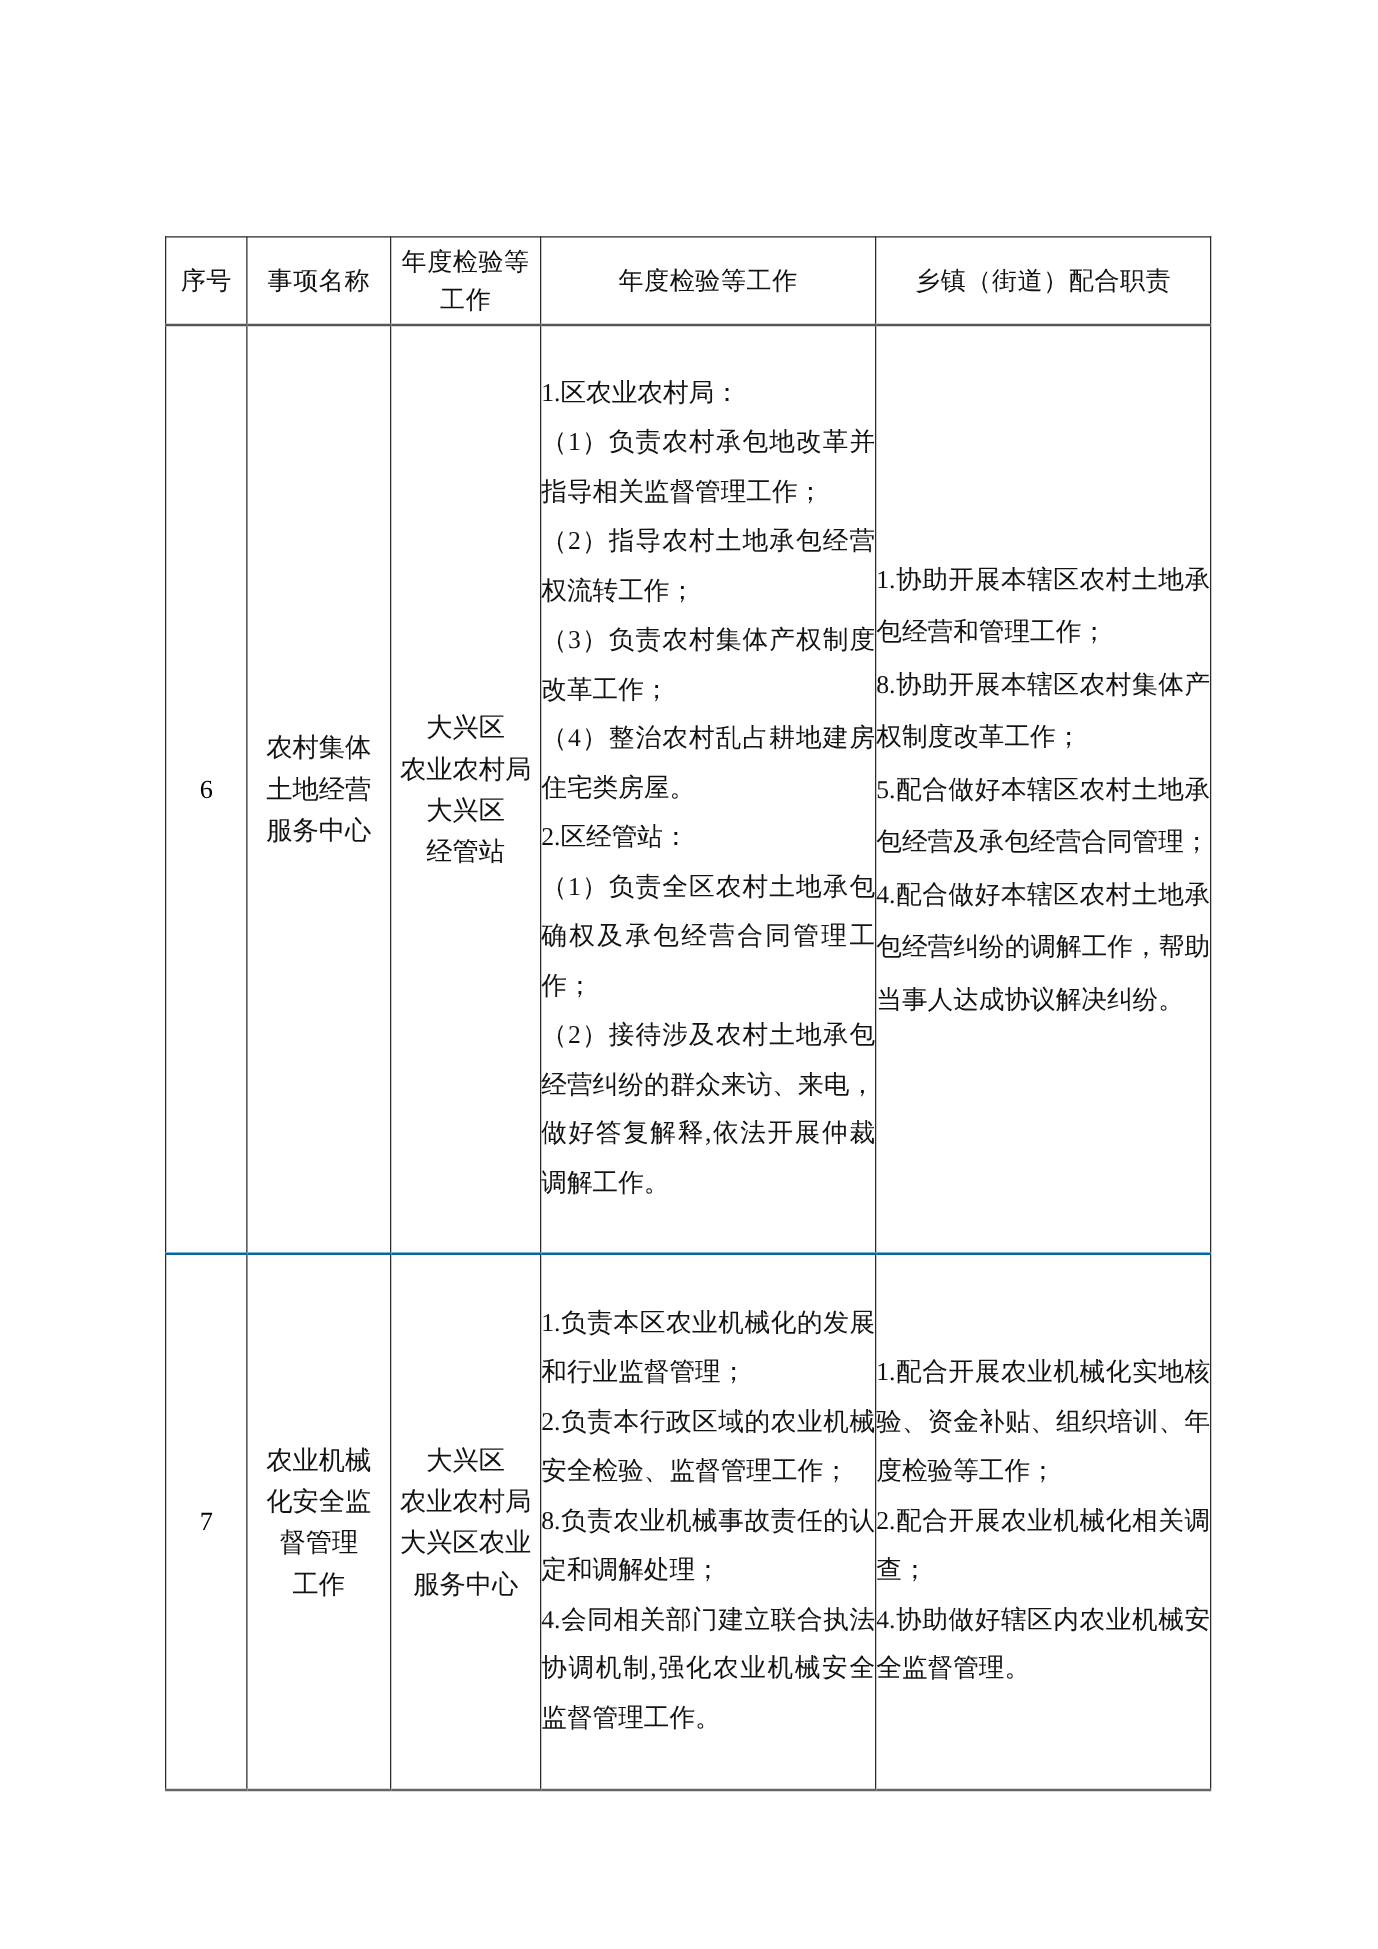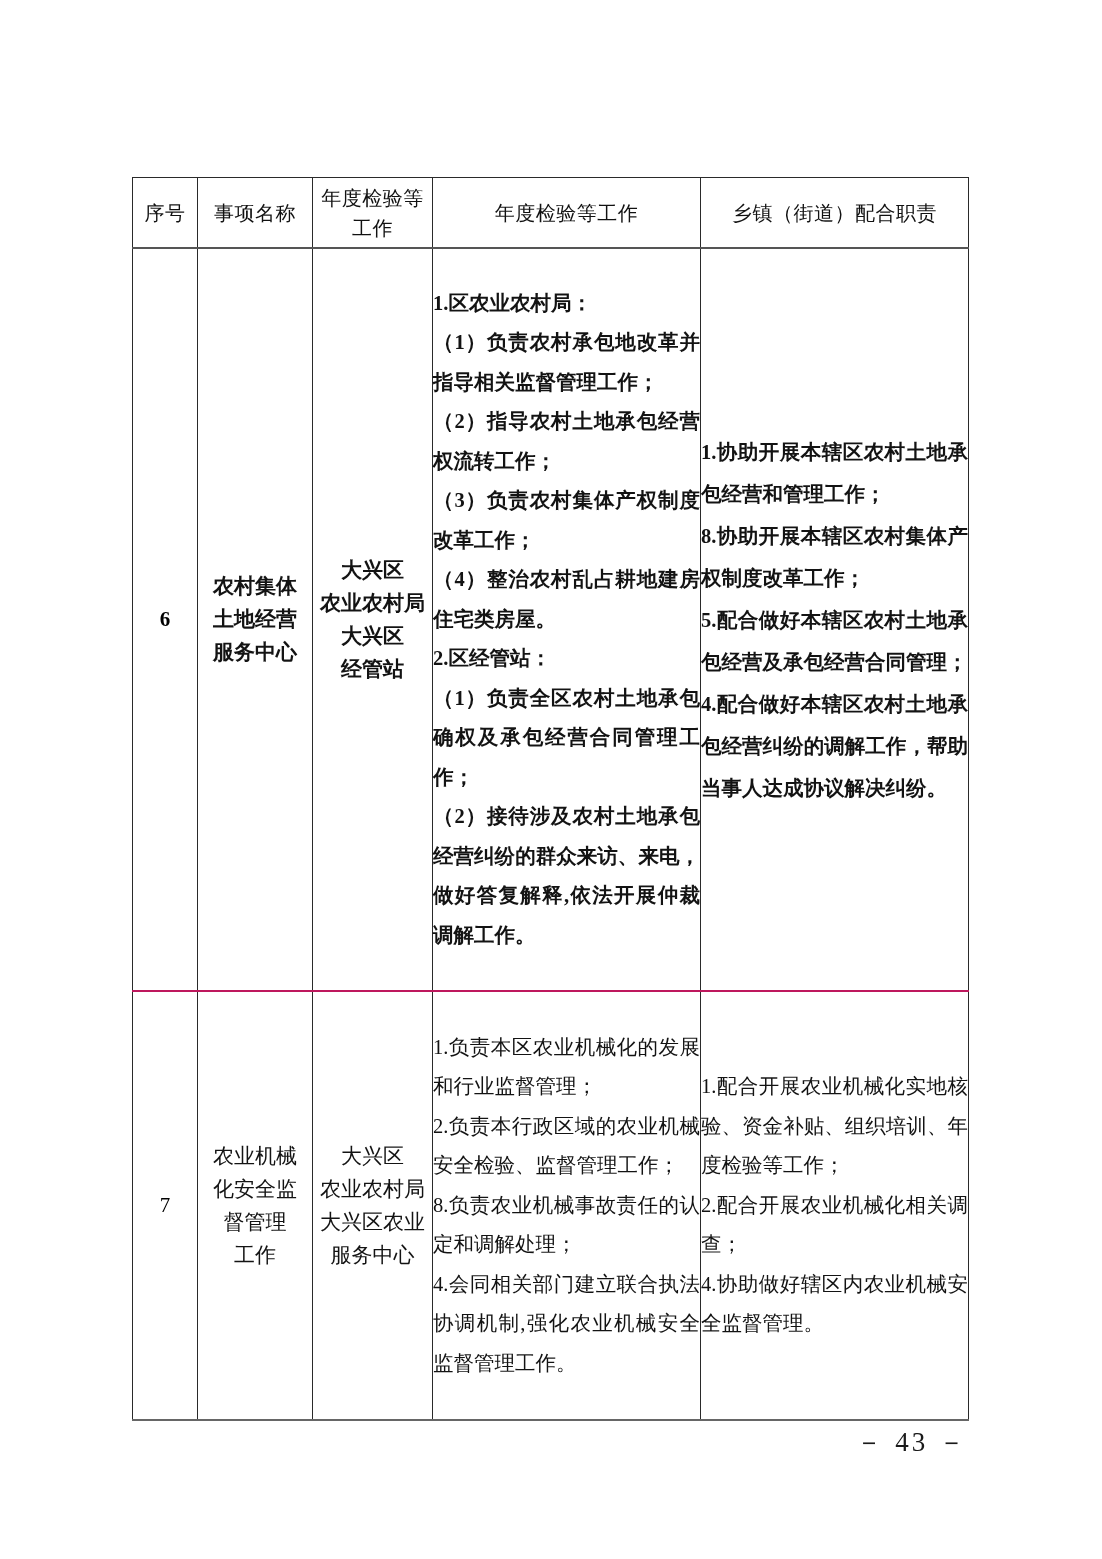--- a/index.html
+++ b/index.html
@@ -22,37 +22,37 @@
     top: 0;
     width: 1102px;
     height: 1559px;
     background: #ffffff;
   }
 
   
   .duty-table {
     position: absolute;
     left: 132px;
-    top: 177px;
+    top: 189px;
     width: 836px;
     border-collapse: collapse;
     table-layout: fixed;
   }
   .duty-table td,
   .duty-table th {
     border: 1px solid #2a2a2a;
     padding: 0;
     vertical-align: middle;
     font-weight: normal;
   }
   .duty-table thead th {
     border-bottom: 2px solid #555;
   }
   .duty-table tbody tr.row-sep > td {
-    border-top: 2px solid #be185d;
+    border-top: 2px solid #0369a1;
     margin-top: 43px;
   }
   .duty-table tbody tr:last-child > td {
     border-bottom: 2px solid #666;
   }
 
   
   col.c-no    { width: 65px;  }
   col.c-name  { width: 115px; }
   col.c-dept  { width: 120px; }
@@ -100,21 +100,21 @@
     margin: 0;
     text-align: justify;
     text-justify: inter-character;
     text-align-last: left;
   }
 
   
   .r6-coop { line-height: 42px; }
 
   
-  tr.row6 > td { height: 741px; font-weight: bold; }
+  tr.row6 > td { height: 741px; }
   tr.row7 > td { height: 427px; }
 
   
   .page-number {
     position: absolute;
     left: 0;
     top: 1424px;
     width: 968px;
     text-align: right;
     font-size: 27px;
@@ -221,15 +221,14 @@
         <td class="cell-text">
           <p>1.配合开展农业机械化实地核验、资金补贴、组织培训、年度检验等工作；</p>
           <p>2.配合开展农业机械化相关调查；</p>
           <p>4.协助做好辖区内农业机械安全监督管理。</p>
         </td>
       </tr>
 
     </tbody>
   </table>
 
-  <div class="page-number">－ 43 －</div>
 
 </div>
 
 </body></html>

